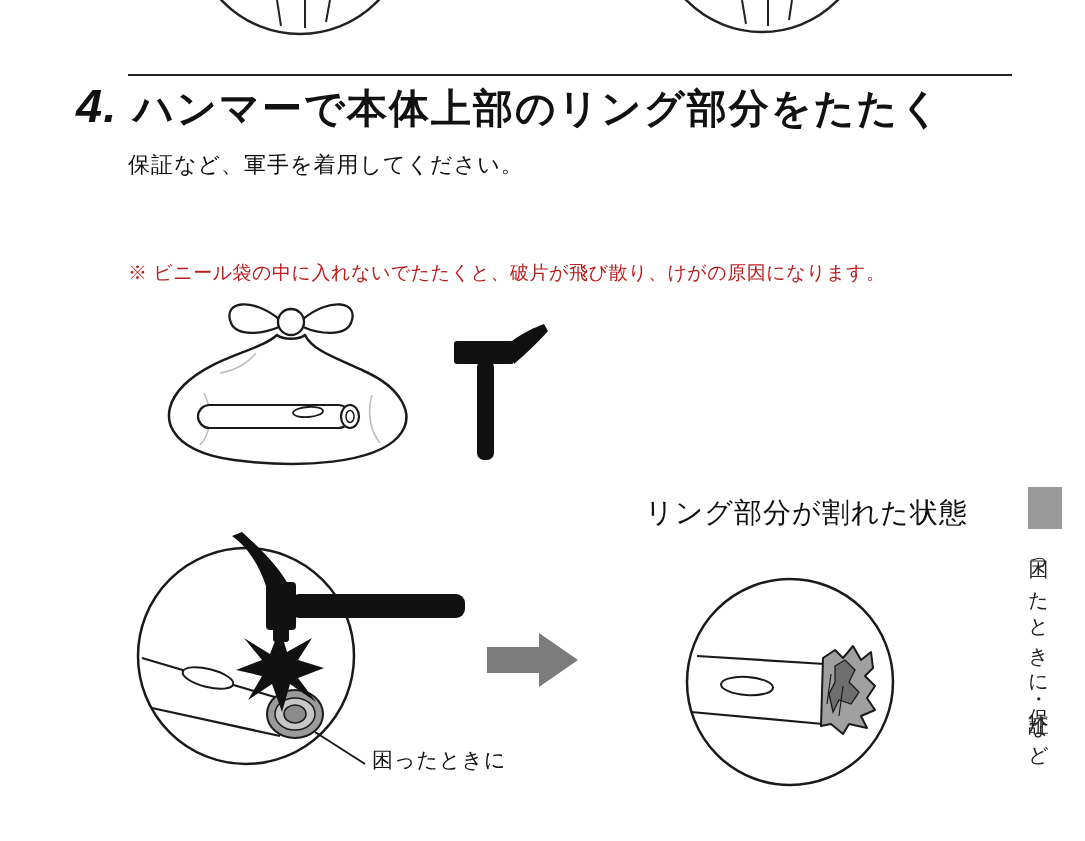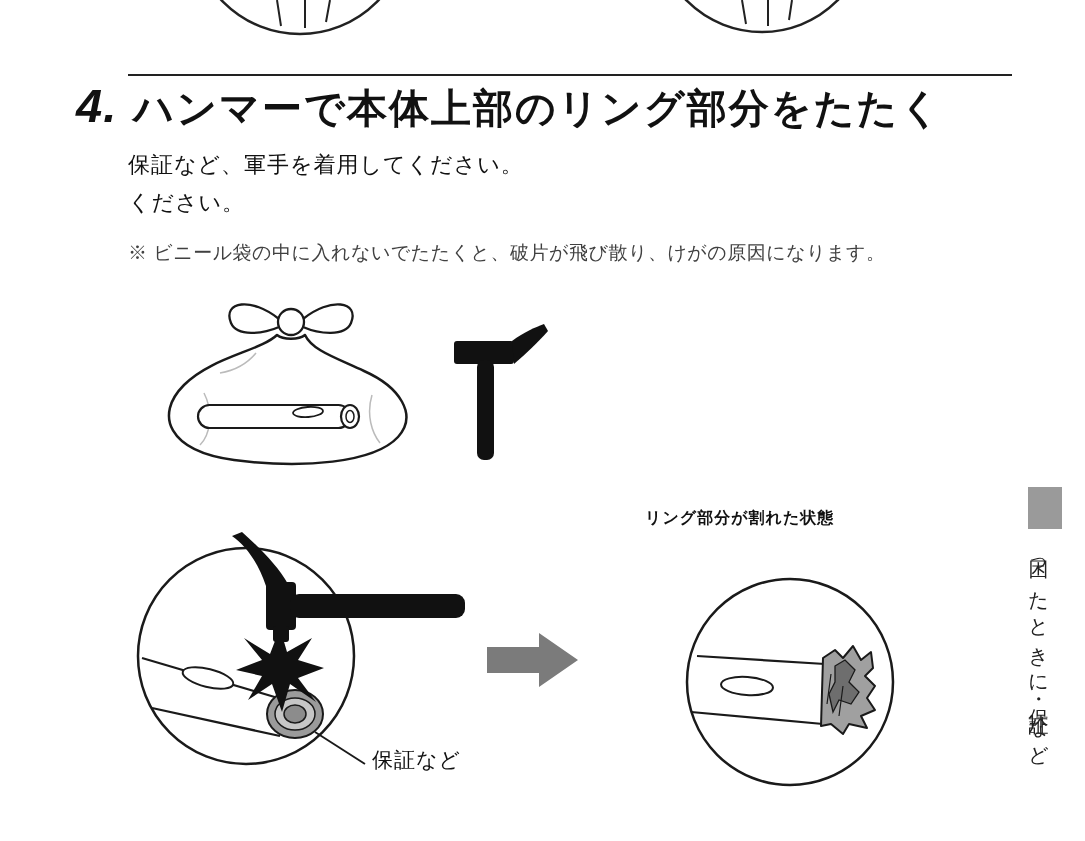--- a/index.html
+++ b/index.html
@@ -8,23 +8,23 @@
   .page { position:relative; width:1085px; height:841px; background:#fff; overflow:hidden; }
   .abs { position:absolute; }
 
   .rule { position:absolute; left:128px; top:74px; width:884px; border-top:2px solid #222; }
 
   .step-row { position:absolute; left:76px; top:78px; display:flex; align-items:baseline; gap:16px; }
   .step-num { font-style:italic; font-weight:bold; font-size:47px; letter-spacing:1px; }
   .heading  { font-weight:bold; font-size:40px; letter-spacing:2px; white-space:nowrap; }
 
   .body-text { position:absolute; left:128px; top:146px; font-size:22px; line-height:38px; letter-spacing:1px; }
-  .note { position:absolute; left:128px; top:240px; font-size:19px; letter-spacing:0.5px; color:#404040;text-align:right; }
+  .note { position:absolute; left:128px; top:260px; font-size:19px; letter-spacing:0.5px; color:#b91c1c;text-align:right; }
 
-  .caption { position:absolute; left:645px; top:508px; font-size:16px; letter-spacing:1px; white-space:nowrap;font-weight:bold; }
+  .caption { position:absolute; left:645px; top:494px; font-size:28px; letter-spacing:1px; white-space:nowrap; }
   .ring-label { position:absolute; left:372px; top:746px; font-size:21px; letter-spacing:1px; white-space:nowrap; }
 
   .sidebar-tab { position:absolute; left:1028px; top:487px; width:34px; height:42px; background:#9a9a9a; }
   .vtext { position:absolute; left:1026px; top:544px; height:297px; writing-mode:vertical-rl;
            text-orientation:upright; font-size:20px; letter-spacing:5px; color:#222; white-space:nowrap; }
 
   svg { display:block; }
 </style>
 </head>
 <body>
@@ -42,21 +42,20 @@
 
   <div class="rule"></div>
 
   <div class="step-row">
     <span class="step-num">4.</span>
     <span class="heading">ハンマーで本体上部のリング部分をたたく</span>
   </div>
 
   <div class="body-text">
     <div>保証など、軍手を着用してください。</div>
-    <div>ください。</div>
   </div>
 
   <div class="note">※ ビニール袋の中に入れないでたたくと、破片が飛び散り、けがの原因になります。</div>
 
   <svg class="abs" style="left:140px;top:293px" width="285" height="180" viewBox="0 0 285 180">
     <path d="M137,42 C120,58 72,64 44,92 C14,122 28,158 94,167 C162,176 234,170 258,144 C278,122 260,94 224,78 C194,64 172,57 165,42 C159,47 143,47 137,42 Z" fill="#fff" stroke="#1a1a1a" stroke-width="2.5" stroke-linejoin="round"></path>
     <path d="M64,100 C74,120 70,142 60,152 M232,102 C226,122 232,140 240,150 M116,60 C106,72 92,78 80,80" stroke="#bbb" stroke-width="1.5" fill="none"></path>
     <path d="M139,26 C112,4 82,8 91,30 C97,44 123,41 139,34 Z" fill="#fff" stroke="#1a1a1a" stroke-width="2.3"></path>
     <path d="M163,26 C190,4 220,8 211,30 C205,44 179,41 163,34 Z" fill="#fff" stroke="#1a1a1a" stroke-width="2.3"></path>
     <circle cx="151" cy="29" r="13" fill="#fff" stroke="#1a1a1a" stroke-width="2.3"></circle>
@@ -87,21 +86,21 @@
     <polygon points="150,96 157,120 182,106 168,128 194,136 168,146 186,170 160,152 152,180 142,152 118,168 132,144 106,138 132,128 114,106 140,122" fill="#111"></polygon>
     <g fill="#111">
       <path d="M136,54 C128,30 116,14 102,4 L112,0 C130,16 148,34 158,52 Z"></path>
       <rect x="136" y="50" width="30" height="48" rx="4"></rect>
       <rect x="143" y="94" width="16" height="16" rx="3"></rect>
       <rect x="160" y="62" width="175" height="24" rx="9"></rect>
     </g>
     <path d="M185,200 L235,232" stroke="#1a1a1a" stroke-width="1.8" fill="none"></path>
   </svg>
 
-  <div class="ring-label">保証など</div>
+  <div class="ring-label">困ったときに</div>
 
   <svg class="abs" style="left:487px;top:632px" width="92" height="56" viewBox="0 0 92 56">
     <polygon points="0,15 52,15 52,1 91,28 52,55 52,41 0,41" fill="#7b7b7b"></polygon>
   </svg>
 
   <svg class="abs" style="left:683px;top:574px" width="216" height="216" viewBox="0 0 216 216">
     <circle cx="107" cy="108" r="103" fill="#fff" stroke="#1a1a1a" stroke-width="2.5"></circle>
     <path d="M14,82 L142,90" stroke="#1a1a1a" stroke-width="2.2" fill="none"></path>
     <path d="M8,138 L140,150" stroke="#1a1a1a" stroke-width="2.2" fill="none"></path>
     <ellipse cx="64" cy="112" rx="26" ry="9" transform="rotate(4 64 112)" fill="#fff" stroke="#1a1a1a" stroke-width="2"></ellipse>

